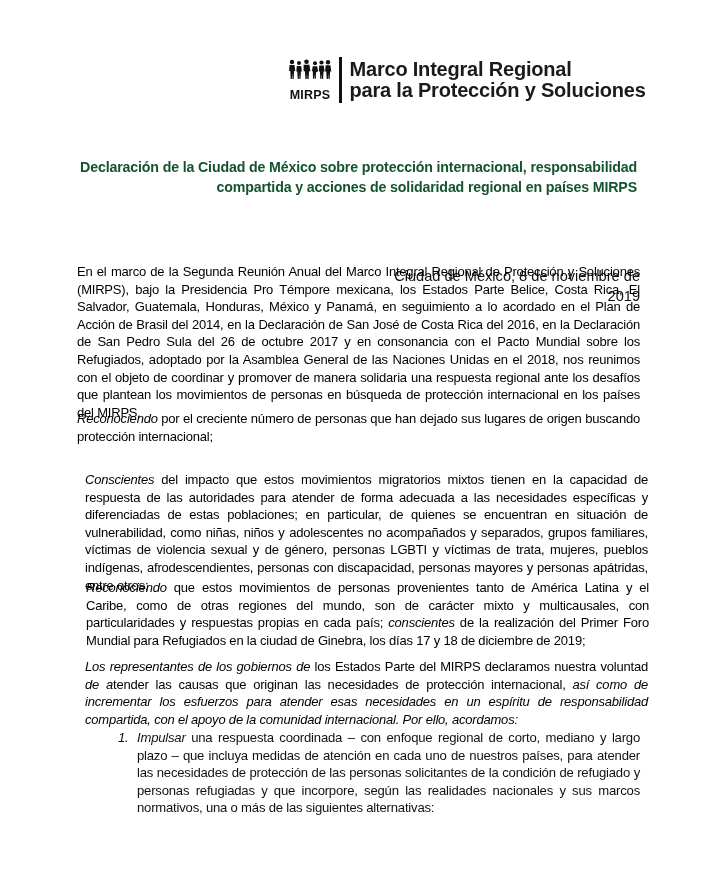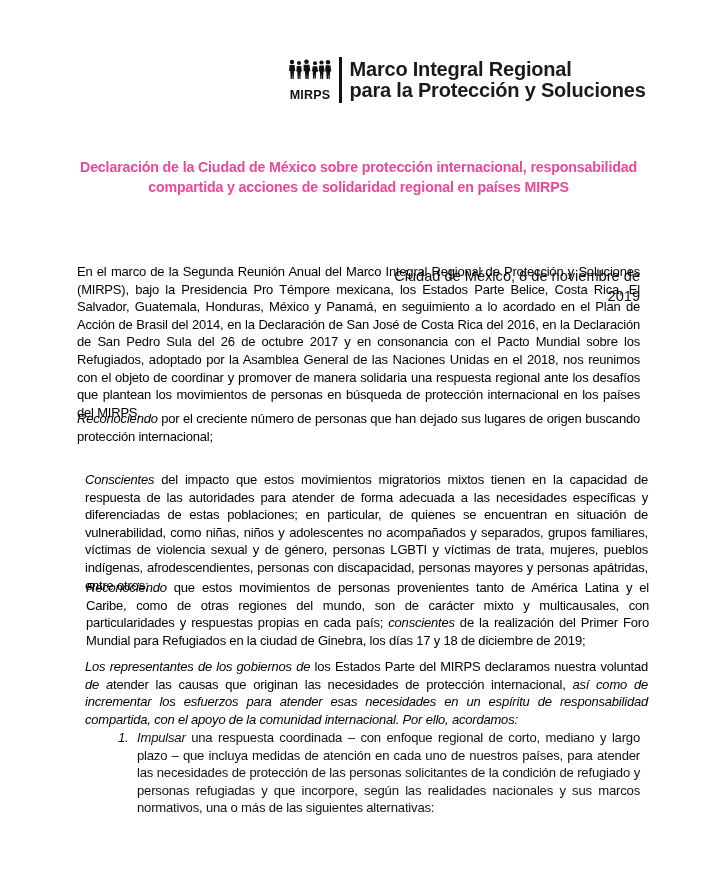--- a/index.html
+++ b/index.html
@@ -65,25 +65,25 @@
       line-height: 21px;
       color: #1a1a1a;
       letter-spacing: -0.2px;
     }
     
     .doc-title {
       position: absolute;
       left: 80px;
       top: 157px;
       width: 557px;
-      text-align: center;
+      text-align: right;
       font-weight: bold;
       font-size: 14.2px;
       line-height: 20px;
-      color: #ec4899;
+      color: #14532d;
       letter-spacing: -0.15px;
     }
     
     .place-date {
       position: absolute;
       left: 380px;
       top: 234px;
       width: 260px;
       text-align: right;
       font-size: 14.6px;

